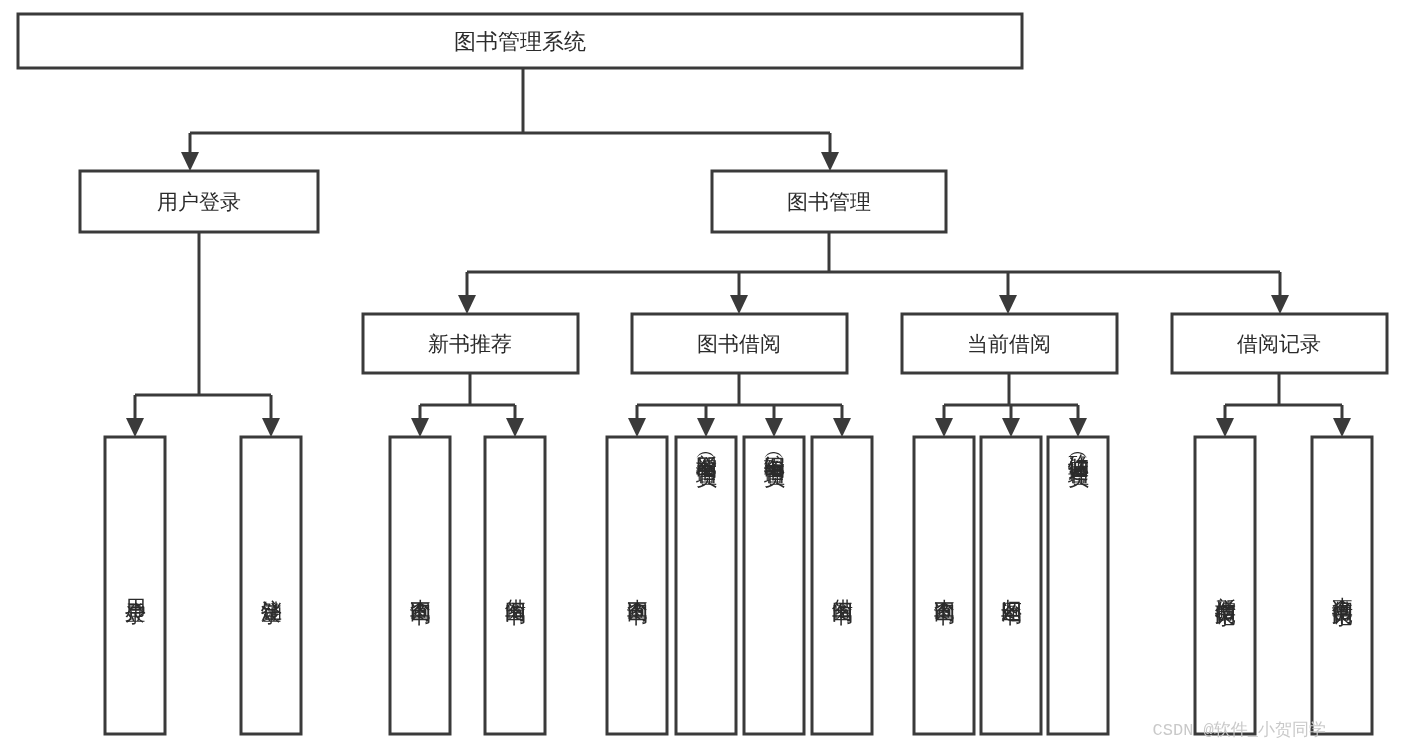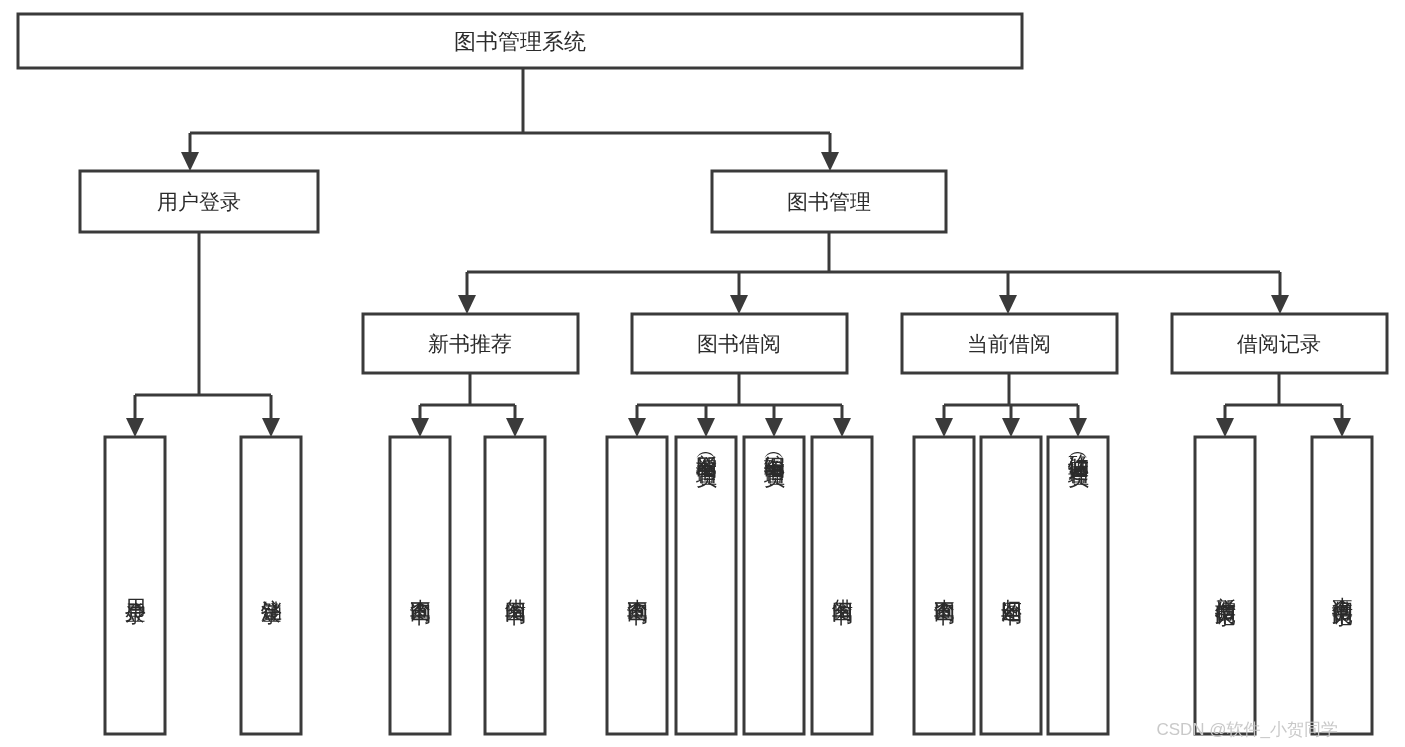--- a/index.html
+++ b/index.html
@@ -72,23 +72,23 @@
     font-family: "DejaVu Sans", "Liberation Sans", sans-serif;
     font-size: 21px;
     line-height: 1.0;
     color: #2b2b2b;
     letter-spacing: 2px;
     white-space: nowrap;
     text-align: center;
   }
   .watermark {
     position: absolute;
-    right: 0;
+    right: 12px;
     bottom: 6px;
-    font-family: Liberation Sans, sans-serif;
+    font-family: Liberation Mono, monospace;
     font-size: 17px;
     color: #c9c9c9;
     white-space: nowrap;
     user-select: none;
   }
 </style>
 </head>
 <body>
 
 <div id="diagram-root">

